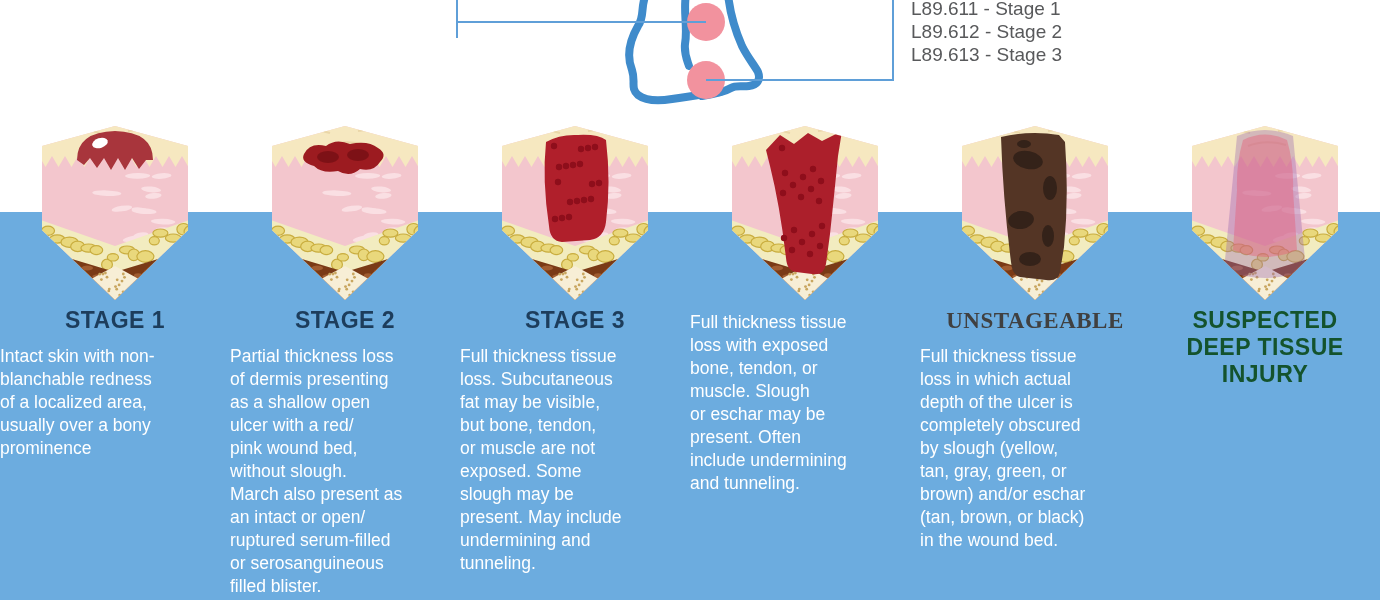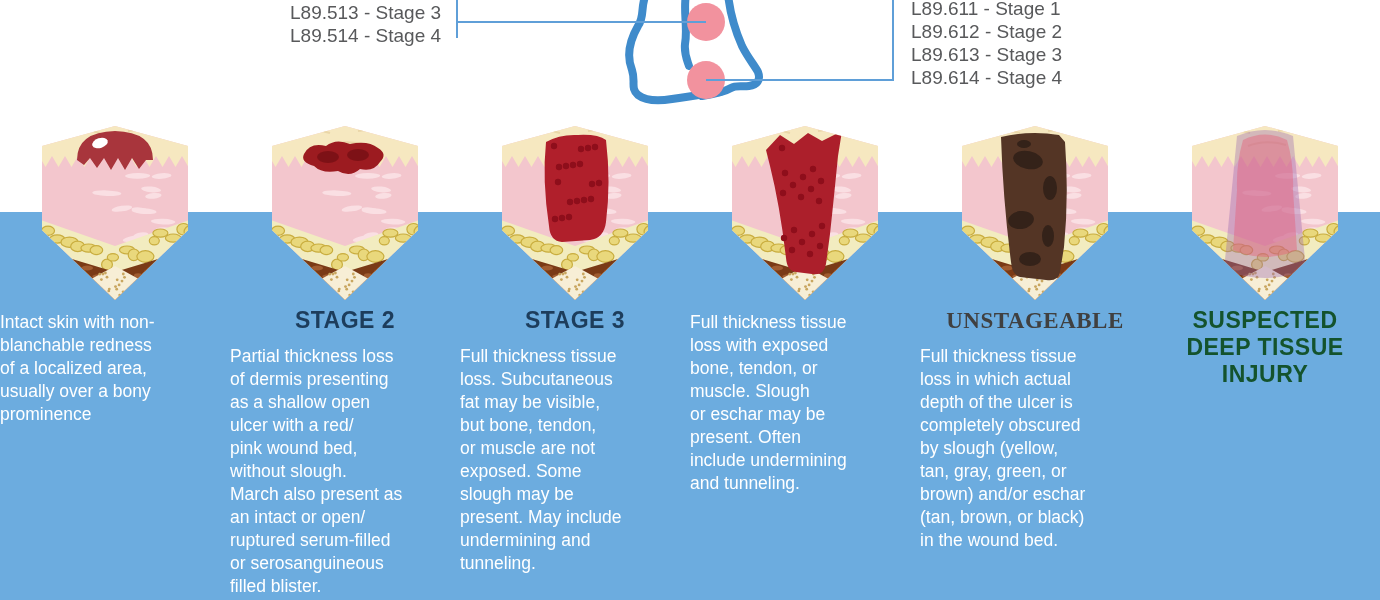--- a/index.html
+++ b/index.html
@@ -18,29 +18,24 @@
   .stage-desc { margin-top:11px; width:212px; padding-right:4px;
                 align-self:flex-start; font-size:17.5px; line-height:23px; color:#ffffff;
                 white-space:pre-line; }
 </style>
 </head>
 <body>
 
 <div class="canvas">
   <div class="blue-bg"></div>
 
-  <div class="codes codes-left">
-    <div>L89.513 - Stage 3</div>
-    <div>L89.514 - Stage 4</div>
-  </div>
   <div class="codes codes-right">
     <div>L89.611 - Stage 1</div>
     <div>L89.612 - Stage 2</div>
     <div>L89.613 - Stage 3</div>
-    <div>L89.614 - Stage 4</div>
   </div>
 
   <svg class="foot-figure" viewBox="0 0 530 118">
     <g stroke="#3f8bcb" stroke-width="8" fill="none" stroke-linecap="round" stroke-linejoin="round">
       <path d="M216,-6 C210,8 215,16 208,26 C200,40 196,55 202,70 C206,82 200,88 208,95 C216,101 230,101 242,99 C260,96 276,94 290,92"></path>
       <path d="M256,-6 C253,12 258,28 255,44 C254,54 257,60 259,66"></path>
       <path d="M298,-6 C300,14 305,30 312,46 C318,58 325,66 328,72 C331,80 327,85 319,86 C312,87 306,85 301,88 C296,91 284,94 272,96"></path>
     </g>
     <circle cx="276" cy="22" r="19" fill="#f2929e"></circle>
     <circle cx="276" cy="80" r="19" fill="#f2929e"></circle>
@@ -135,20 +130,21 @@
             <circle cx="37.0" cy="174.9" r="1.4" fill="#c8a55e"></circle>
             <circle cx="83.1" cy="169.8" r="1.4" fill="#c8a55e"></circle>
             <circle cx="106.9" cy="168.8" r="1.4" fill="#c8a55e"></circle>
             <circle cx="65.4" cy="151.0" r="1.4" fill="#c8a55e"></circle>
             <circle cx="63.0" cy="152.1" r="1.4" fill="#c8a55e"></circle>
             <circle cx="59.7" cy="152.2" r="1.4" fill="#c8a55e"></circle>
             <path d="M37,38 Q37,10 75,9 Q113,10 113,38 L106,38 L99,47 L92,36 L85,48 L78,36 L71,48 L64,36 L57,46 L50,36 L44,43 Z" fill="#a8353c"></path>
               <ellipse cx="60" cy="21" rx="8" ry="5" transform="rotate(-18 60 21)" fill="#ffffff"></ellipse>
           </g>
         </svg>
+      <div class="stage-title" style="color: rgb(29, 61, 92);">STAGE 1</div>
       <div class="stage-desc">Intact skin with non-
 blanchable redness
 of a localized area,
 usually over a bony
 prominence</div>
     </div>
 
     <div class="stage-col">
       <svg class="stage-illustration" viewBox="0 0 150 178">
           <defs>

